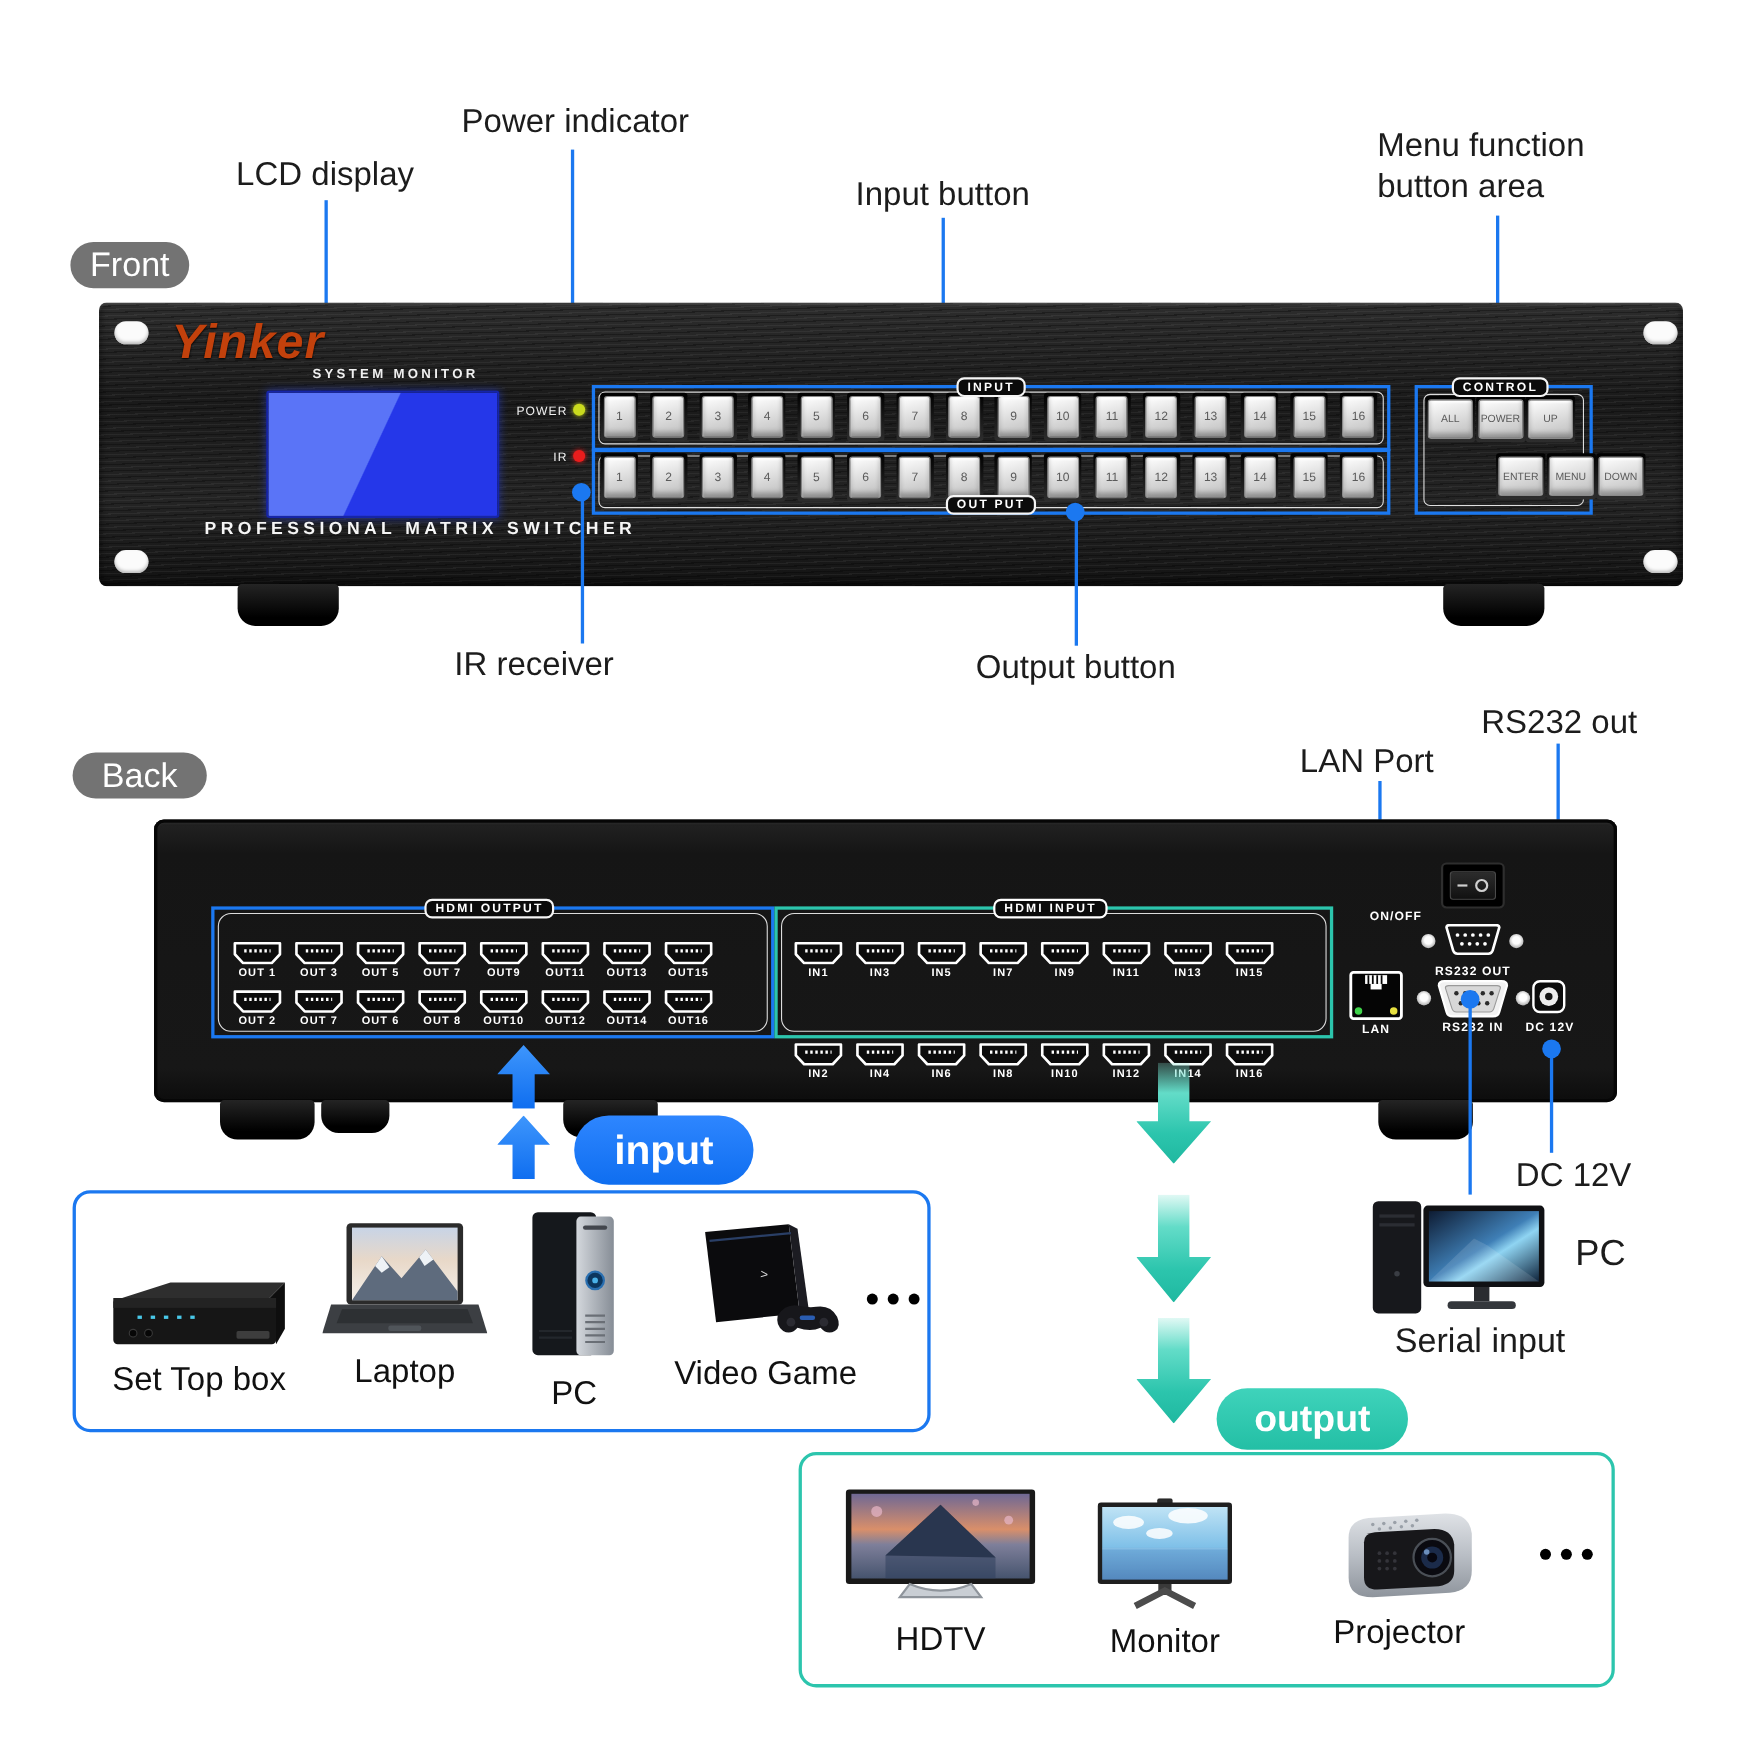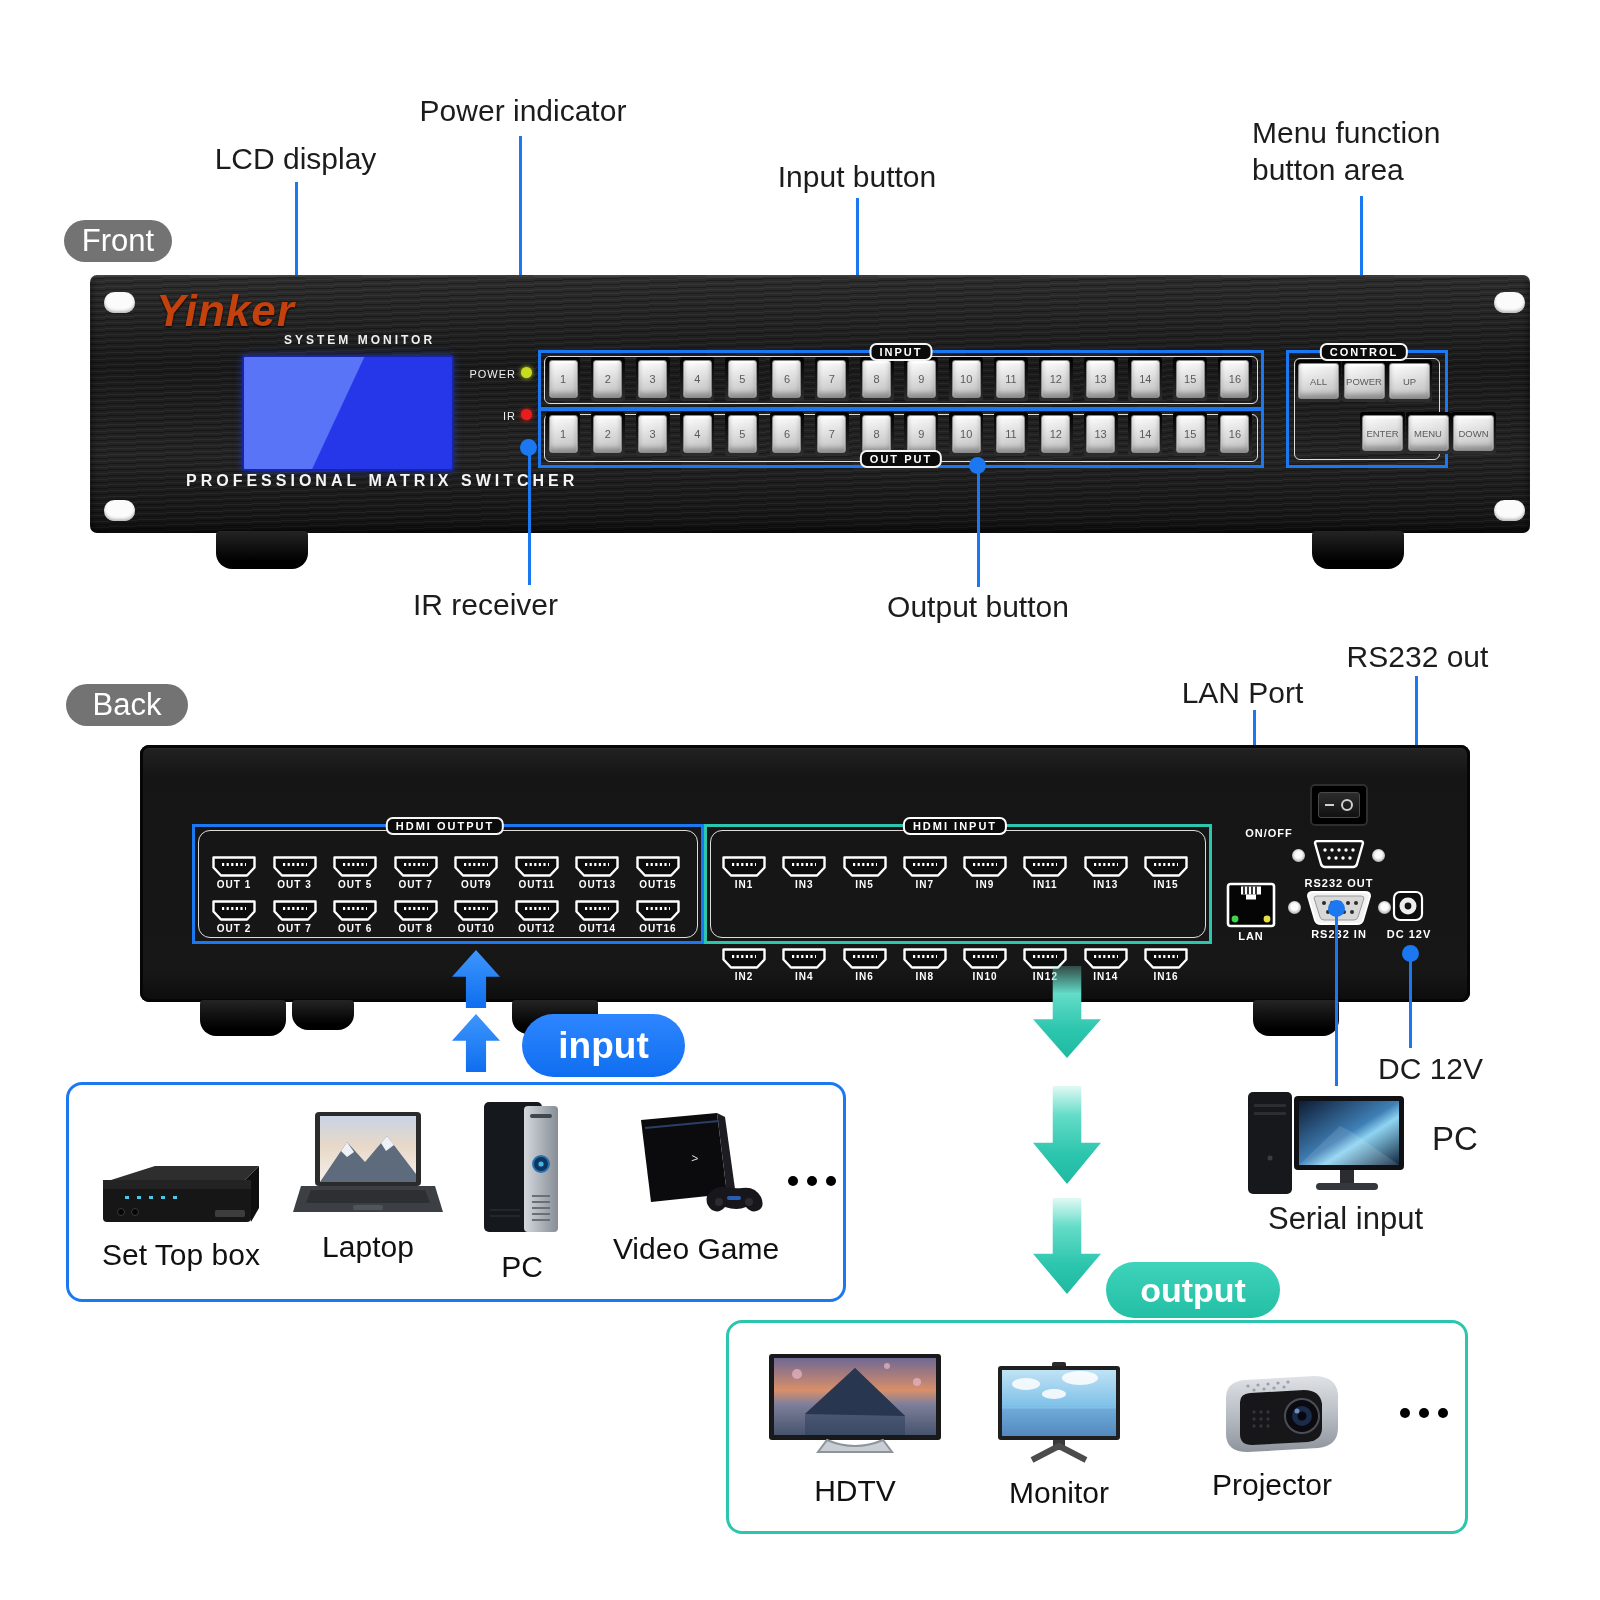--- a/index.html
+++ b/index.html
@@ -40,21 +40,21 @@
           border:1px solid #8a8a8a;border-radius:3px;
           box-shadow:inset 0 -4px 5px rgba(0,0,0,.28), inset 0 2px 2px #fff;
           display:flex;align-items:center;justify-content:center;font-size:11px;color:#5a5a5a}
   .well.ctl{width:45px;height:42px}
   .keycap.small{width:39px;height:34px;font-size:9.5px;letter-spacing:0}
   
   .bpanel{position:absolute;background:linear-gradient(180deg,#232323,#151515 12%,#171717 88%,#0c0c0c);
           border-radius:9px;box-shadow:inset 0 0 0 3px #060606, inset 0 3px 2px #3a3a3a}
   .teal-box{position:absolute;border:3px solid #2cc5ad}
   .chip.teal-chip{border-color:#fff}
-  .port-row{position:absolute;display:flex;justify-content:space-between;z-index:3}
+  .port-row{position:absolute;display:flex;justify-content:flex-start;z-index:3}
   .port{display:flex;flex-direction:column;align-items:center;width:56px}
   .plabel{color:#fff;font-size:10px;font-weight:700;letter-spacing:1px;margin-top:2px;white-space:nowrap}
   .blabel{position:absolute;color:#fff;font-size:11px;font-weight:700;letter-spacing:1px;text-align:center;white-space:nowrap}
   .bscrew{position:absolute;width:13px;height:13px;border-radius:50%;
           background:radial-gradient(circle at 50% 45%, #fdfdfd 0 35%, #8f8f8f 90%)}
   
   .arrow-up{position:absolute;clip-path:polygon(50% 0,100% 46%,71% 46%,71% 100%,29% 100%,29% 46%,0 46%);
             background:linear-gradient(180deg,#3e96fc,#0f6ef0);z-index:5}
   .arrow-dn{position:absolute;clip-path:polygon(29% 0,71% 0,71% 58%,100% 58%,50% 100%,0 58%,29% 58%);
             background:linear-gradient(180deg,rgba(137,231,214,.25),#63dcc8 30%,#2cc5ad 70%,#1fb8a0);z-index:5}

